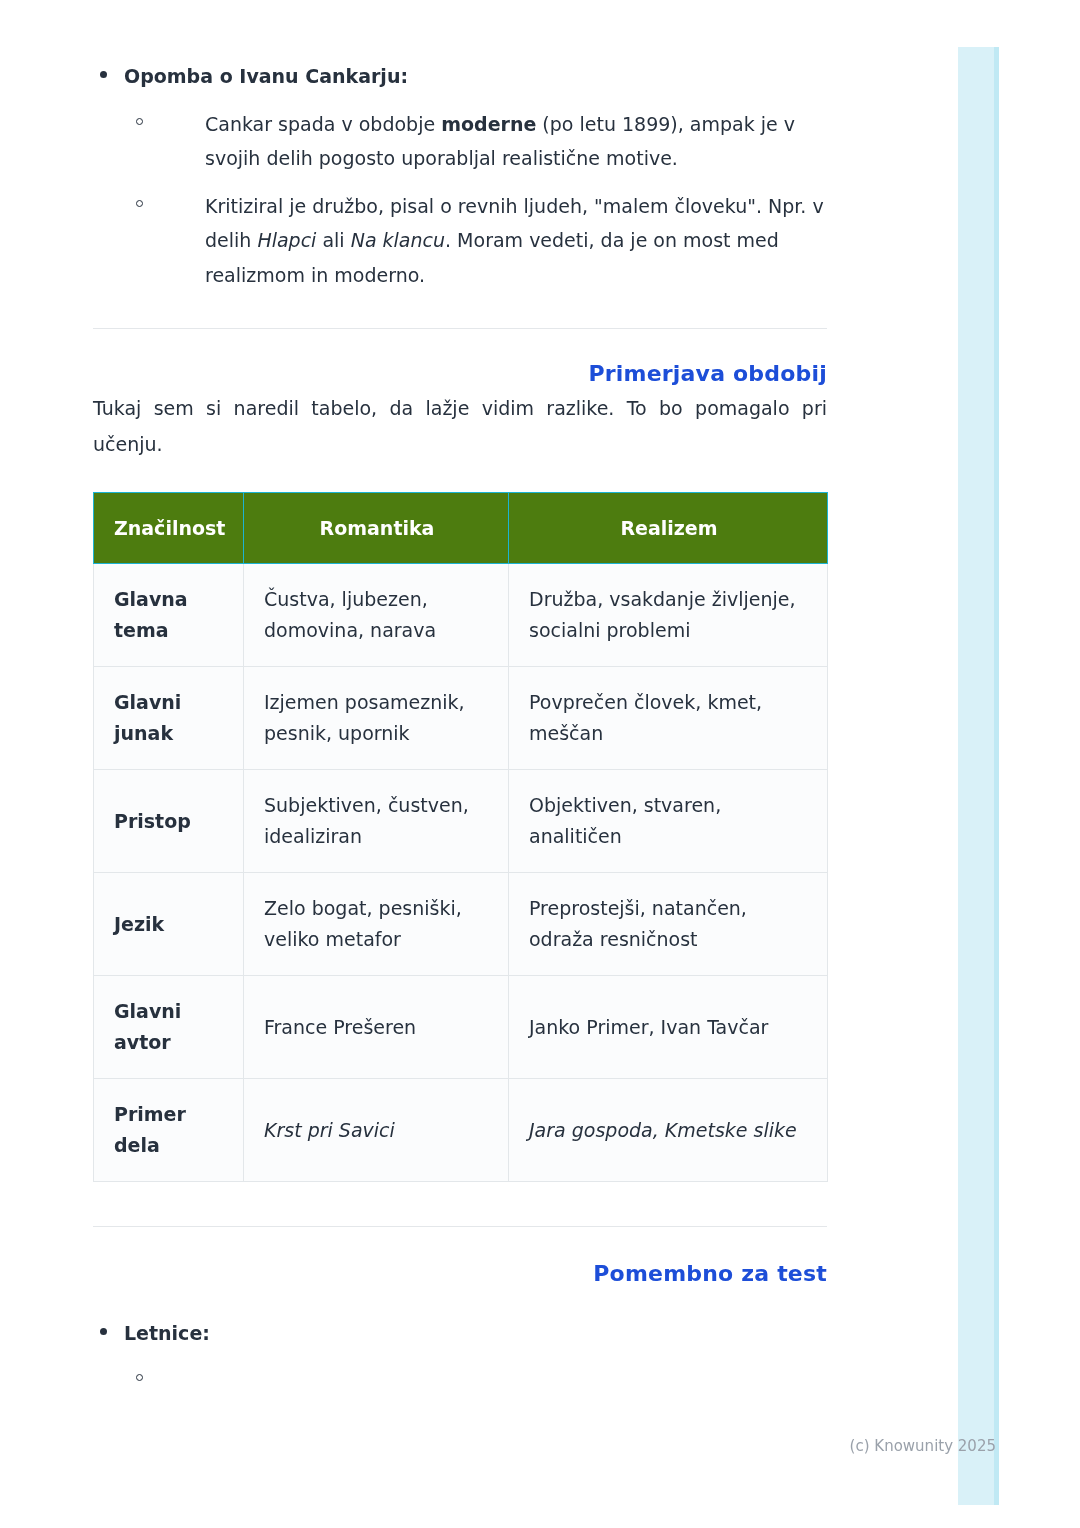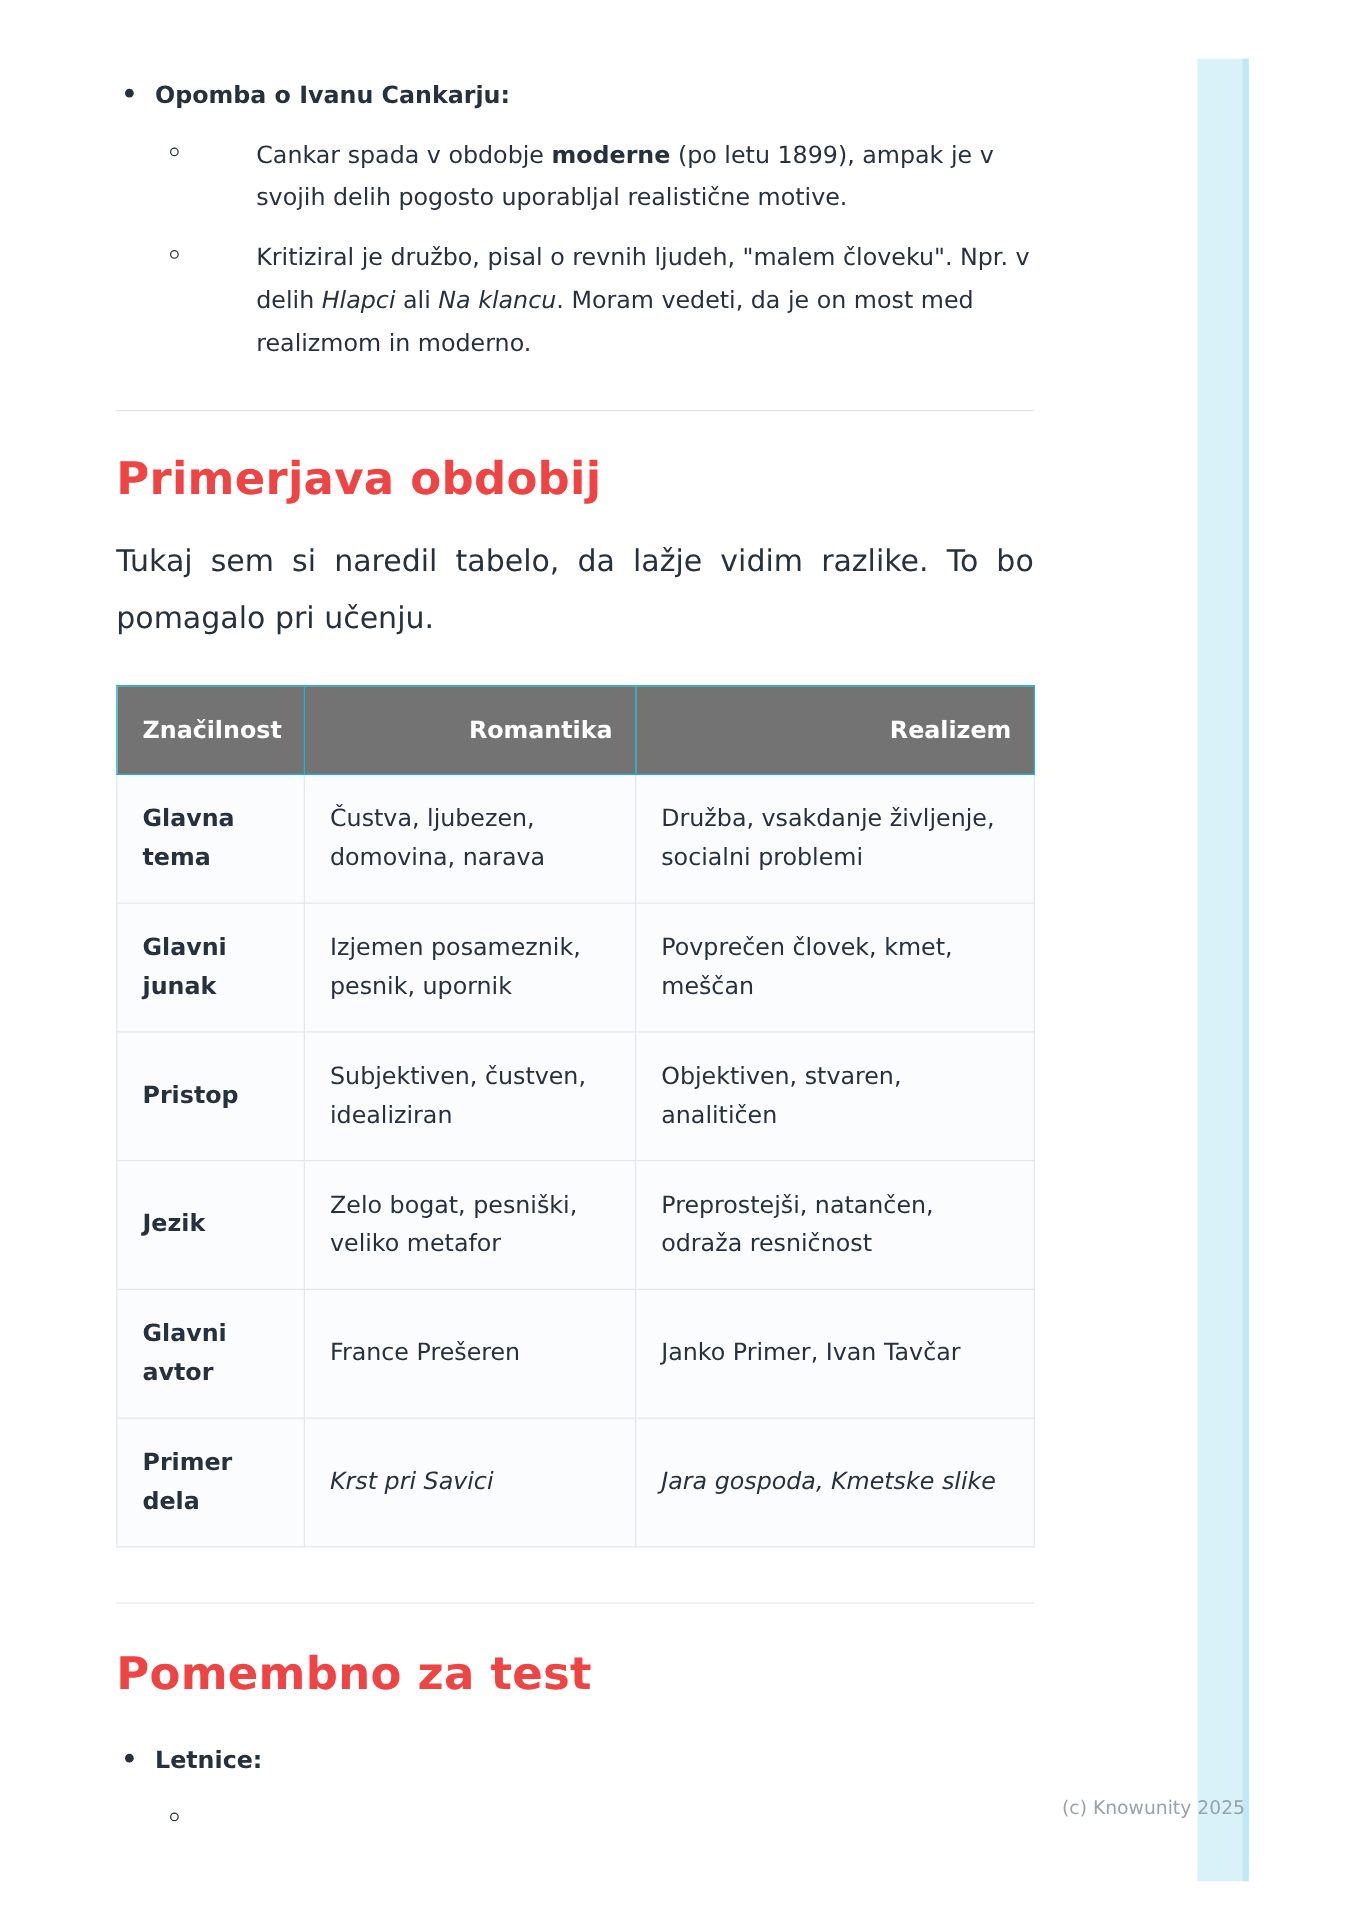--- a/index.html
+++ b/index.html
@@ -54,47 +54,47 @@
   .l2 { margin-left: 43px; margin-top: 13px; gap: 45px; }
   .bold-title { font-weight: 700; font-size: 19.5px; line-height: 1.5; }
   b { font-weight: 700; }
   i { font-style: italic; text-align: center; }
   hr.divider {
     border: none;
     border-top: 1px solid #e4e7ea;
     margin: 36px 0 30px 0;
   }
   h2.section {
-    color: #ef4444;
-    font-size: 36px;
+    color: #1d4ed8;
+    font-size: 22px;
     font-weight: 700;
     letter-spacing: 0.2px;
     line-height: 1.4;
+    text-align: right;
   }
   .intro {
-    font-size: 24px;
+    font-size: 19px;
     line-height: 1.9;
     text-align: justify;
-    margin-top: 17px;
   }
   table.cmp {
     border-collapse: collapse;
     width: 734px;
     margin-top: 30px;
     table-layout: fixed;
   }
   table.cmp col.c1 { width: 150px; }
   table.cmp col.c2 { width: 265px; }
   table.cmp col.c3 { width: 319px; }
   table.cmp thead th {
-    background: #737373;
+    background: #4d7c0f;
     color: #ffffff;
     font-size: 19px;
     font-weight: 700;
-    text-align: right;
+    text-align: center;
     padding: 24px 18px 24px 20px;
     white-space: nowrap;
     border: 1px solid #1cb4d3;
     margin-top: 40px;
   }
   table.cmp tbody td {
     border: 1px solid #e3e7ea;
     background: #fbfcfd;
     font-size: 19px;
     line-height: 1.63;

